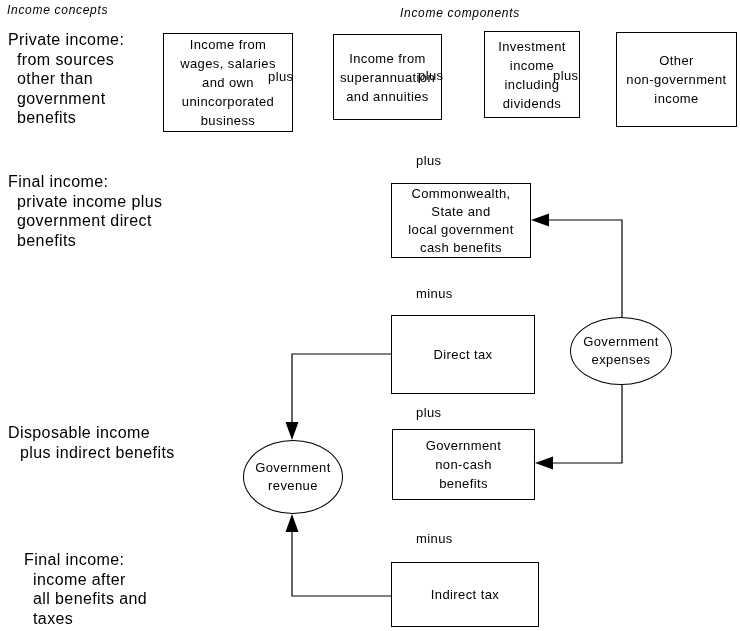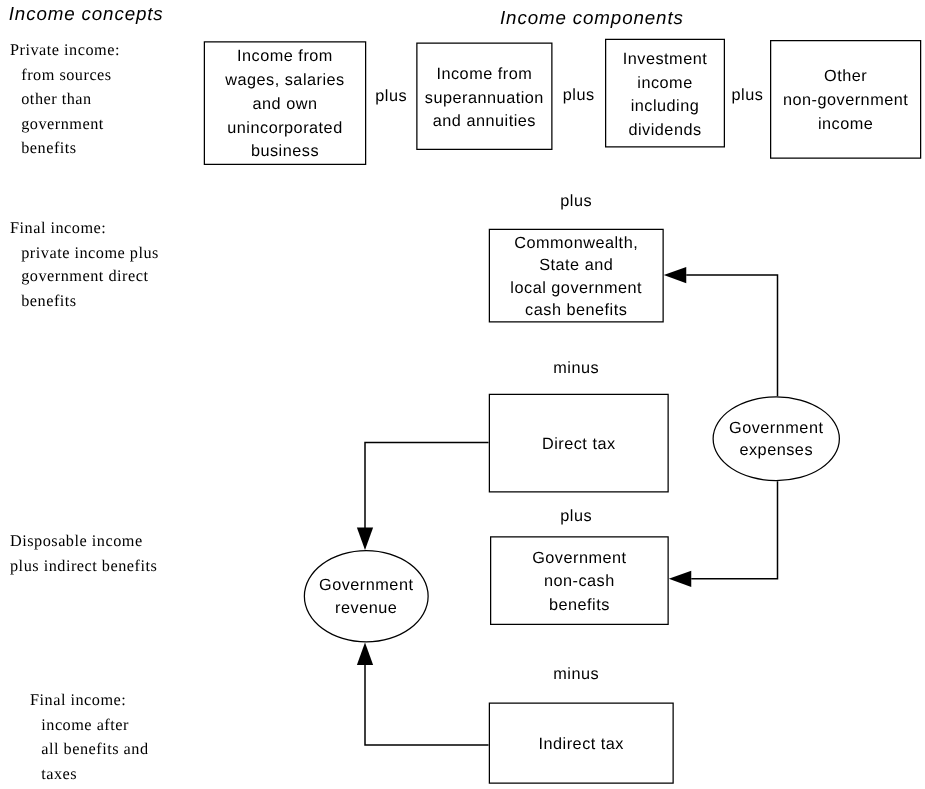--- a/index.html
+++ b/index.html
@@ -6,37 +6,37 @@
   html,body { background:#ffffff; }
   body {
     font-family:"Liberation Sans","DejaVu Sans",sans-serif;
     color:#000;
   }
   .canvas {
     position:relative; width:740px; height:631px;
     background:#ffffff; overflow:hidden;
   }
   .hdr {
-    position:absolute; font-style:italic; font-size:15px;
+    position:absolute; font-style:italic; font-size:12px;
     letter-spacing:0.7px; white-space:nowrap;
   }
   .clabel {
-    position:absolute; font-size:13px; line-height:19.5px;
-    letter-spacing:0.4px; white-space:nowrap;font-family:Liberation Serif, serif;
+    position:absolute; font-size:16px; line-height:19.5px;
+    letter-spacing:0.4px; white-space:nowrap;
   }
   .clabel .details { padding-left:9px; }
-  .clabel.flush .details { padding-left:0; }
+  .clabel.flush .details { padding-left:0;margin-left:12px; }
   .fbox {
     position:absolute; border:1px solid #000; background:#fff;
     display:flex; align-items:center; justify-content:center;
     text-align:center; font-size:13px; line-height:19px; letter-spacing:0.4px;
   }
   .fbox.tight { line-height:18px;text-align:center; }
   .op {
-    position:absolute; width:90px; text-align:center;
+    position:absolute; width:90px; text-align:left;
     font-size:13px; letter-spacing:0.4px;
   }
   .ell {
     position:absolute; border:1px solid #000; border-radius:50%;
     background:#fff; display:flex; align-items:center; justify-content:center;
     text-align:center; font-size:13px; line-height:18px; letter-spacing:0.4px;
   }
   svg.wires { position:absolute; left:0; top:0; pointer-events:none; }
   svg.wires path { stroke:#000; stroke-width:1.2; fill:none; }
   svg.wires polygon { fill:#000; stroke:none; }

